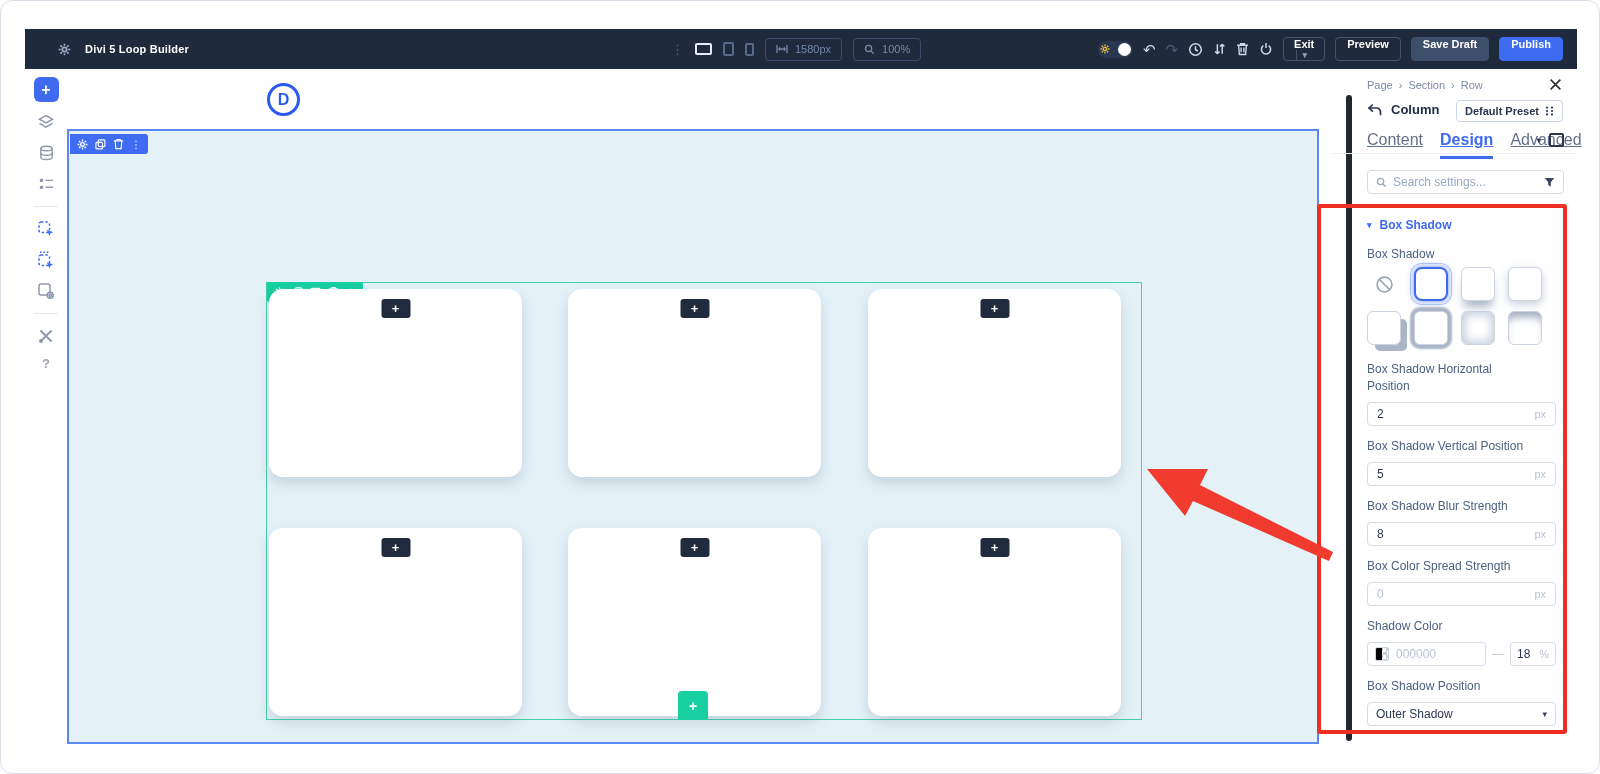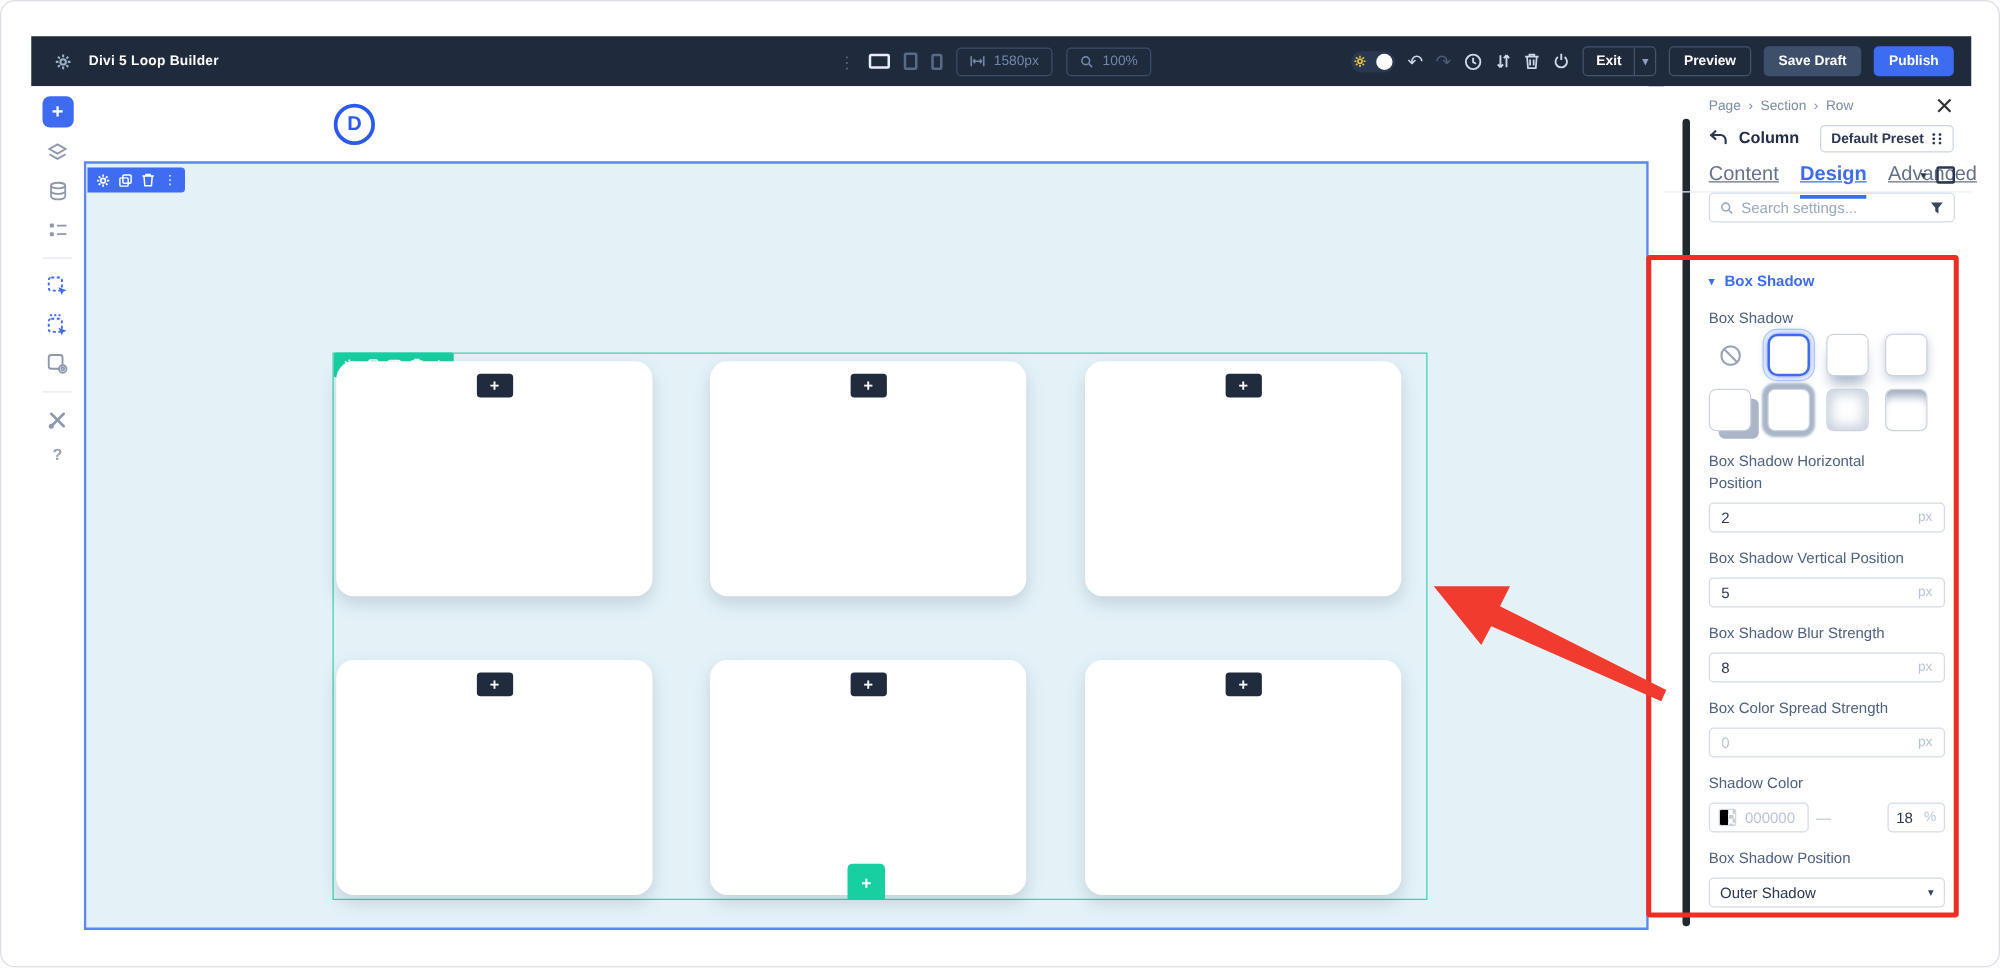--- a/index.html
+++ b/index.html
@@ -4,39 +4,39 @@
 <style>
   * { margin:0; padding:0; box-sizing:border-box; }
   html,body { background:#fff; }
   body { font-family:"Liberation Sans", sans-serif; width:1600px; height:774px; position:relative; }
   .abs { position:absolute; }
   #frame { position:absolute; inset:0; width:1600px; height:774px; background:#fff;
            border:1px solid #dcdde6; border-radius:12px; overflow:hidden; }
 
   
   #toolbar { left:24px; top:28px; width:1552px; height:40px; background:#1f2a3c;
-             display:flex; align-items:center; }
+             display:flex; align-items:center;padding-left:14px; }
   .tb-left { display:flex; align-items:center; gap:10px; margin-left:14px; }
   .tb-title { color:#fff; font-size:11px; font-weight:bold; letter-spacing:.2px; }
   .tb-center { position:absolute; left:646px; top:0; height:40px; display:flex; align-items:center; gap:11px; }
   .tb-right { position:absolute; right:14px; top:0; height:40px; display:flex; align-items:center; gap:10px; }
   .tb-dots { color:#56627e; font-size:13px; }
   .dev { border-radius:2px; }
   .dev-desktop { width:17px; height:12px; border:2px solid #e8eef9; }
   .dev-tablet  { width:11px; height:14px; border:2px solid #586a8a; }
   .dev-phone   { width:9px;  height:13px; border:2px solid #586a8a; }
   .tb-box { height:23px; border:1px solid #3c4d6b; border-radius:4px; display:flex; align-items:center;
             gap:7px; padding:0 10px; color:#7487a6; font-size:11px; }
   .tb-icon { color:#cdd8ea; font-size:15px; line-height:1; }
   .tb-icon.dim { color:#4d5d79; }
   .toggle { width:35px; height:17px; background:#2a3750; border-radius:9px; display:flex;
             align-items:center; justify-content:space-between; padding:0 2px; }
   .knob { width:13px; height:13px; background:#fff; border-radius:50%; }
   .tb-btn { height:24px; border:1px solid #44536e; border-radius:4px; color:#fff;
-            font-size:11px; font-weight:bold; display:flex; align-items:center; padding:0 11px; background:transparent; }
+            font-size:11px; font-weight:bold; display:flex; align-items:center; padding:0 11px; background:transparent;flex-direction:column; }
   .tb-btn.split { padding:0; }
   .tb-btn.split .lbl { padding:0 10px; }
   .tb-btn.split .caret { border-left:1px solid #44536e; width:17px; height:100%; display:flex;
                           align-items:center; justify-content:center; color:#8fa0bd; font-size:9px; }
   .tb-btn.filled { background:#3d4f6b; border-color:#3d4f6b; }
   .tb-btn.primary { background:#3d6cf2; border-color:#3d6cf2; }
 
   
   #sidebar { left:24px; top:68px; width:42px; height:678px; background:#fff;
              display:flex; flex-direction:column; align-items:center; padding-top:8px; gap:9px; }
@@ -80,21 +80,21 @@
   .preset-btn { right:14px; top:31px; height:22px; border:1px solid #ccd5e3; border-radius:4px;
                 display:flex; align-items:center; gap:6px; padding:0 8px;
                 font-size:11px; font-weight:bold; color:#2b3650; background:#fff; }
   .tabs { left:36px; top:62px; display:flex; gap:17px; }
   .tab { font-size:16px; color:#64718c; padding-bottom:7px; border-bottom:3px solid transparent;text-decoration:underline; }
   .tab.active { color:#3f6bf0; font-weight:bold; border-bottom-color:#3f6bf0; }
   .tab-extras { right:13px; top:64px; display:flex; align-items:center; gap:8px; }
   .tab-caret { color:#2b3650; font-size:9px; }
   .dev-sq { width:15px; height:14px; border:2px solid #2b3650; border-radius:2px; }
   .tabs-line { left:0; top:84px; width:246px; height:1px; background:#edf0f5; }
-  .search { left:36px; top:85px; width:197px; height:24px; border:1px solid #d4dbe7; border-radius:4px;
+  .search { left:36px; top:101px; width:197px; height:24px; border:1px solid #d4dbe7; border-radius:4px;
             display:flex; align-items:center; padding:0 8px; gap:6px; }
   .search input { border:none; outline:none; flex:1; font-size:12px; color:#4e6180;
                   font-family:"Liberation Sans",sans-serif; min-width:0; background:transparent; }
   .search input::placeholder { color:#9aa9c0; }
   .grp-head { left:36px; top:149px; display:flex; align-items:center; gap:8px;
               color:#3f6bf0; font-weight:bold; font-size:12px; }
   .grp-caret { font-size:9px; }
   .fld-label { color:#4e6180; font-size:12px; line-height:17px; width:160px; }
   .bs-label { left:36px; top:177px; }
   .presets { left:36px; top:198px; display:grid; grid-template-columns:repeat(4,34px); column-gap:13px; row-gap:10px; }
@@ -119,21 +119,21 @@
   .colorrow { display:flex; align-items:center; width:189px; }
   .colorbox { flex:1; height:24px; border:1px solid #d4dbe7; border-radius:4px; display:flex;
               align-items:center; padding:0 7px; gap:7px; }
   .swatch { width:14px; height:14px; border-radius:2px; border:1px solid #cfd6e2;
             background:linear-gradient(90deg,#000 0 50%, transparent 50%),
               repeating-conic-gradient(#c8ccd4 0 25%, #fff 0 50%);
             background-size:100% 100%, 7px 7px; }
   .hex { color:#b8c4d6; font-size:12px; }
   .cdash { color:#b8c4d6; margin:0 6px; font-size:12px; }
   .opbox { width:46px; height:24px; border:1px solid #d4dbe7; border-radius:4px; display:flex;
-           align-items:center; padding:0 6px;margin-left:39px; }
+           align-items:center; padding:0 6px; }
   .opbox .val { flex:1; color:#2b3650; font-size:12px; }
   .opbox .unit { color:#b8c4d6; font-size:11px; }
   .dropdown { width:189px; height:24px; border:1px solid #d4dbe7; border-radius:4px; display:flex;
               align-items:center; padding:0 8px; }
   .dropdown .val { flex:1; color:#2b3650; font-size:12px; }
   .dd-caret { color:#39445c; font-size:9px; }
 
   
   #anno-rect { left:1316px; top:203px; width:250px; height:530px; border:4px solid #ee2e23; border-radius:3px; pointer-events:none; }
   #anno-arrow { left:1130px; top:448px; pointer-events:none; }

